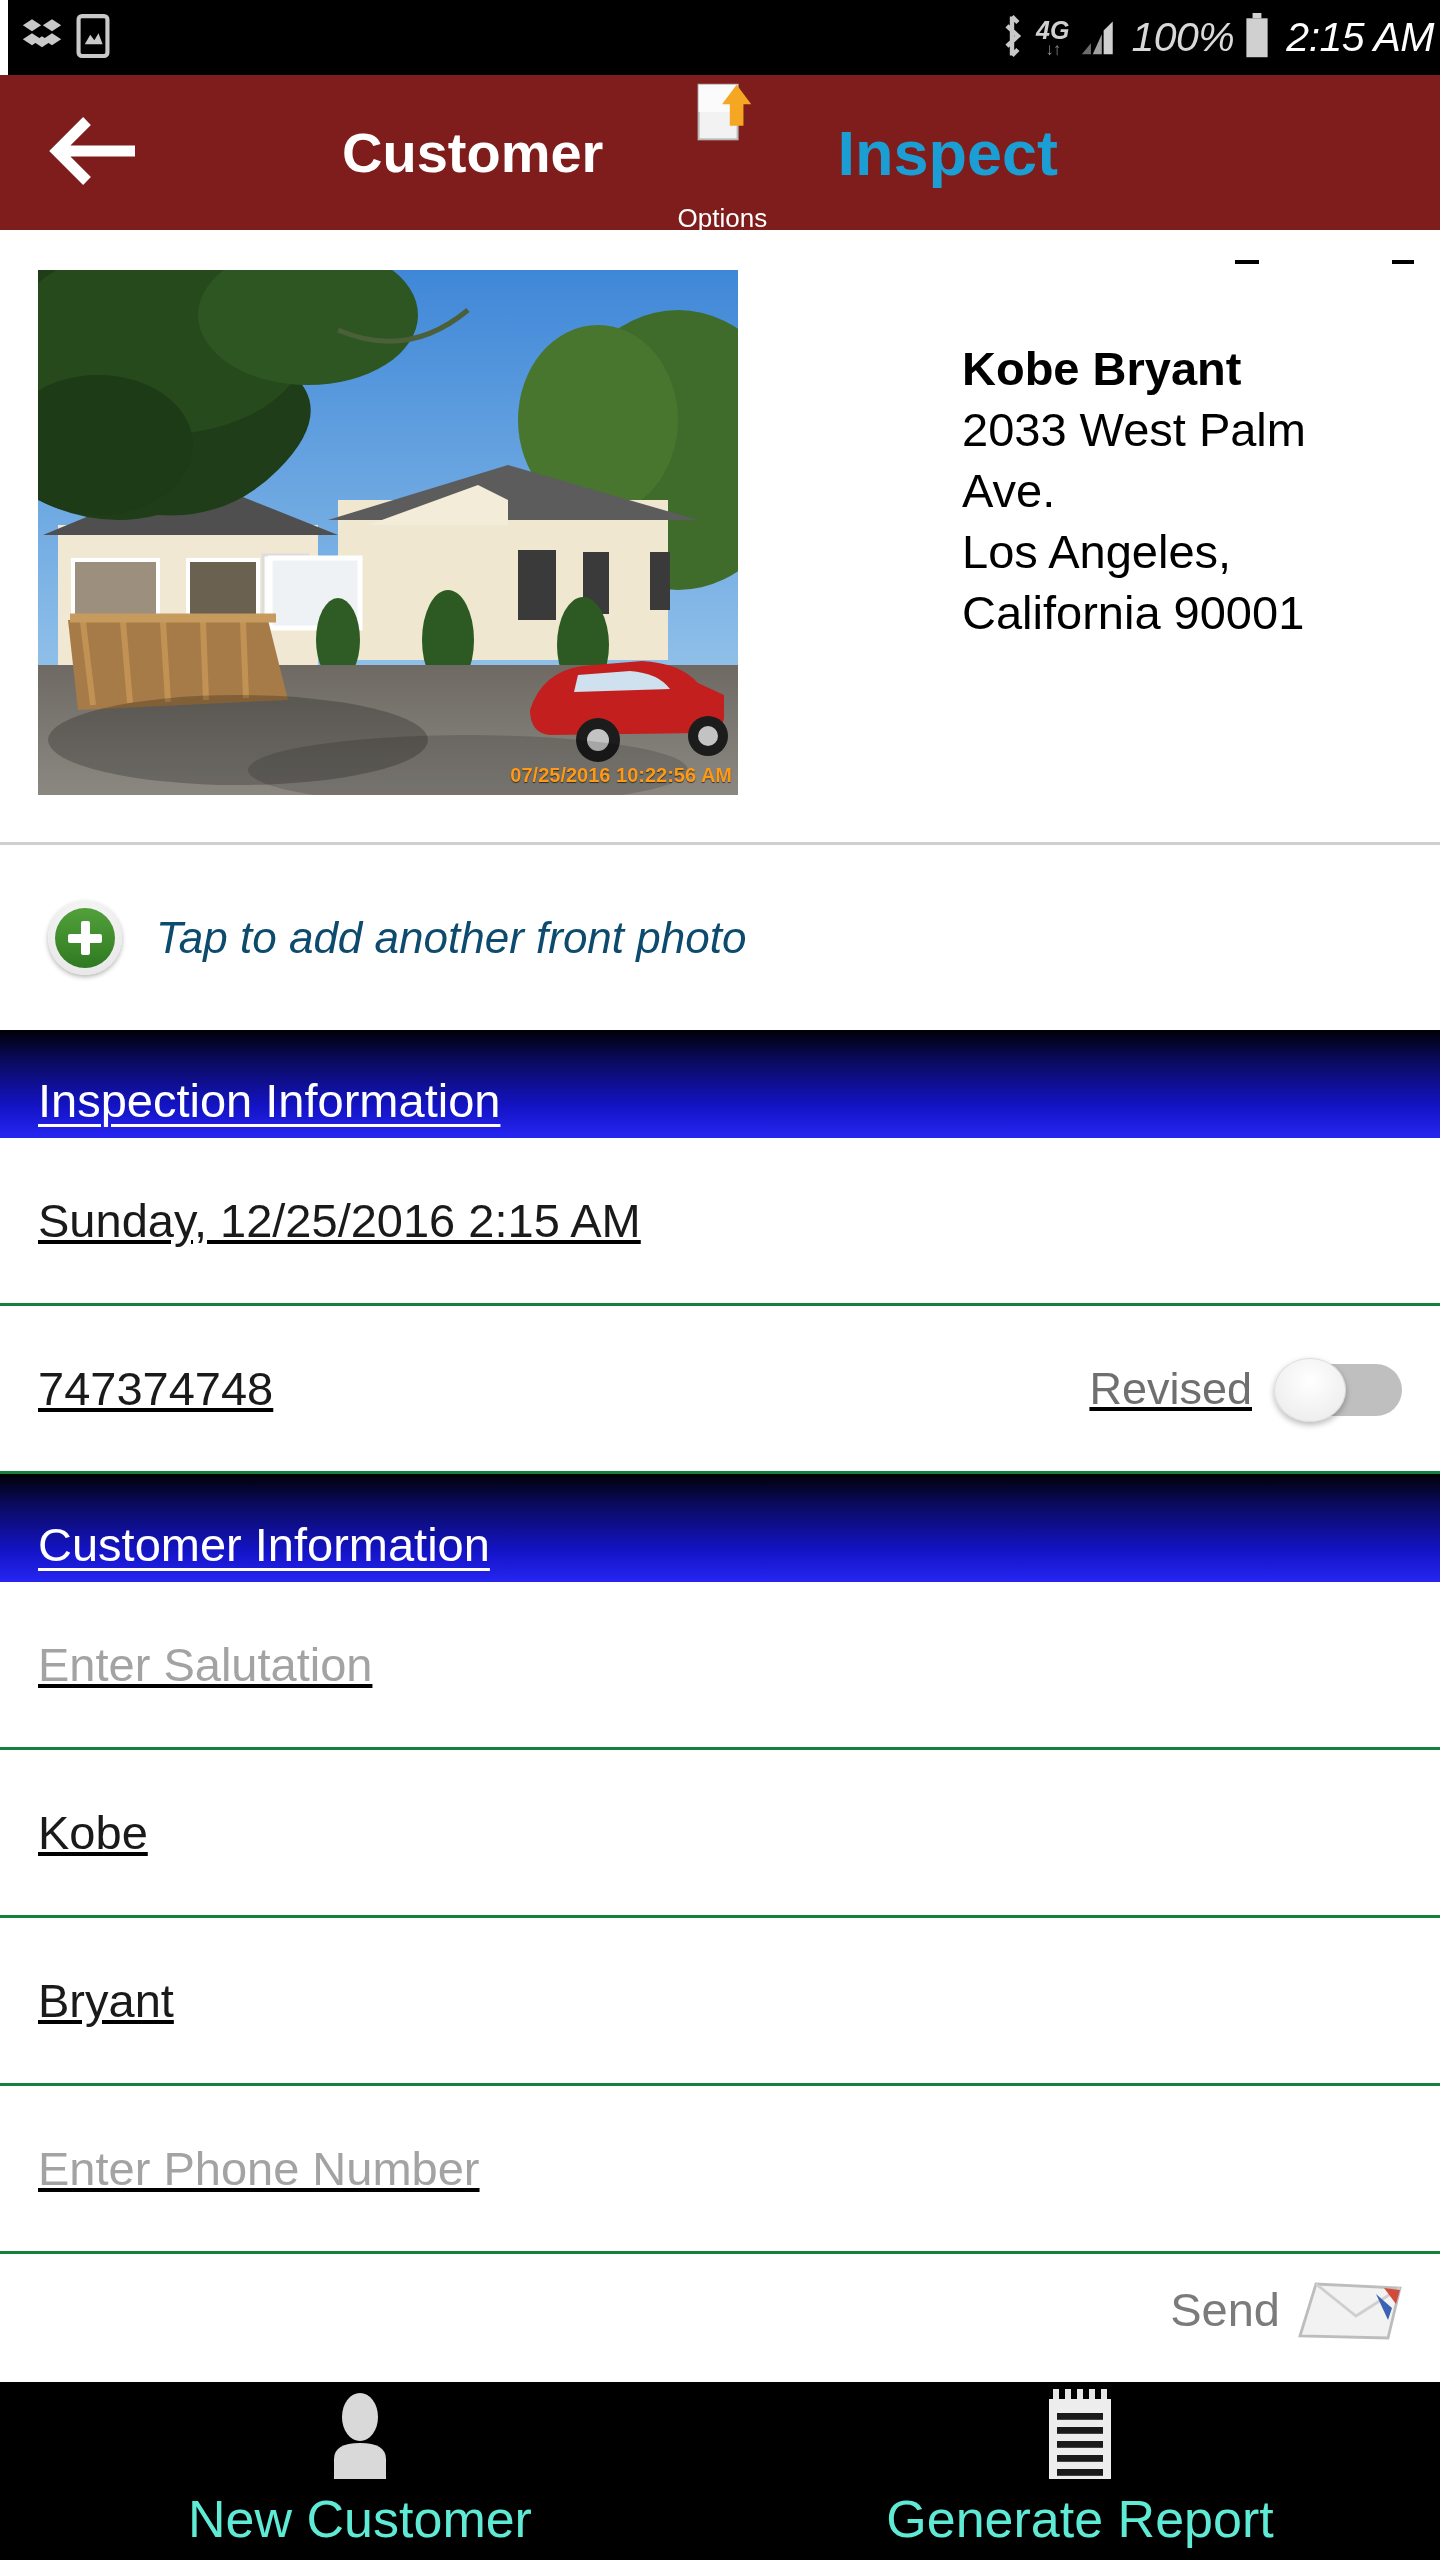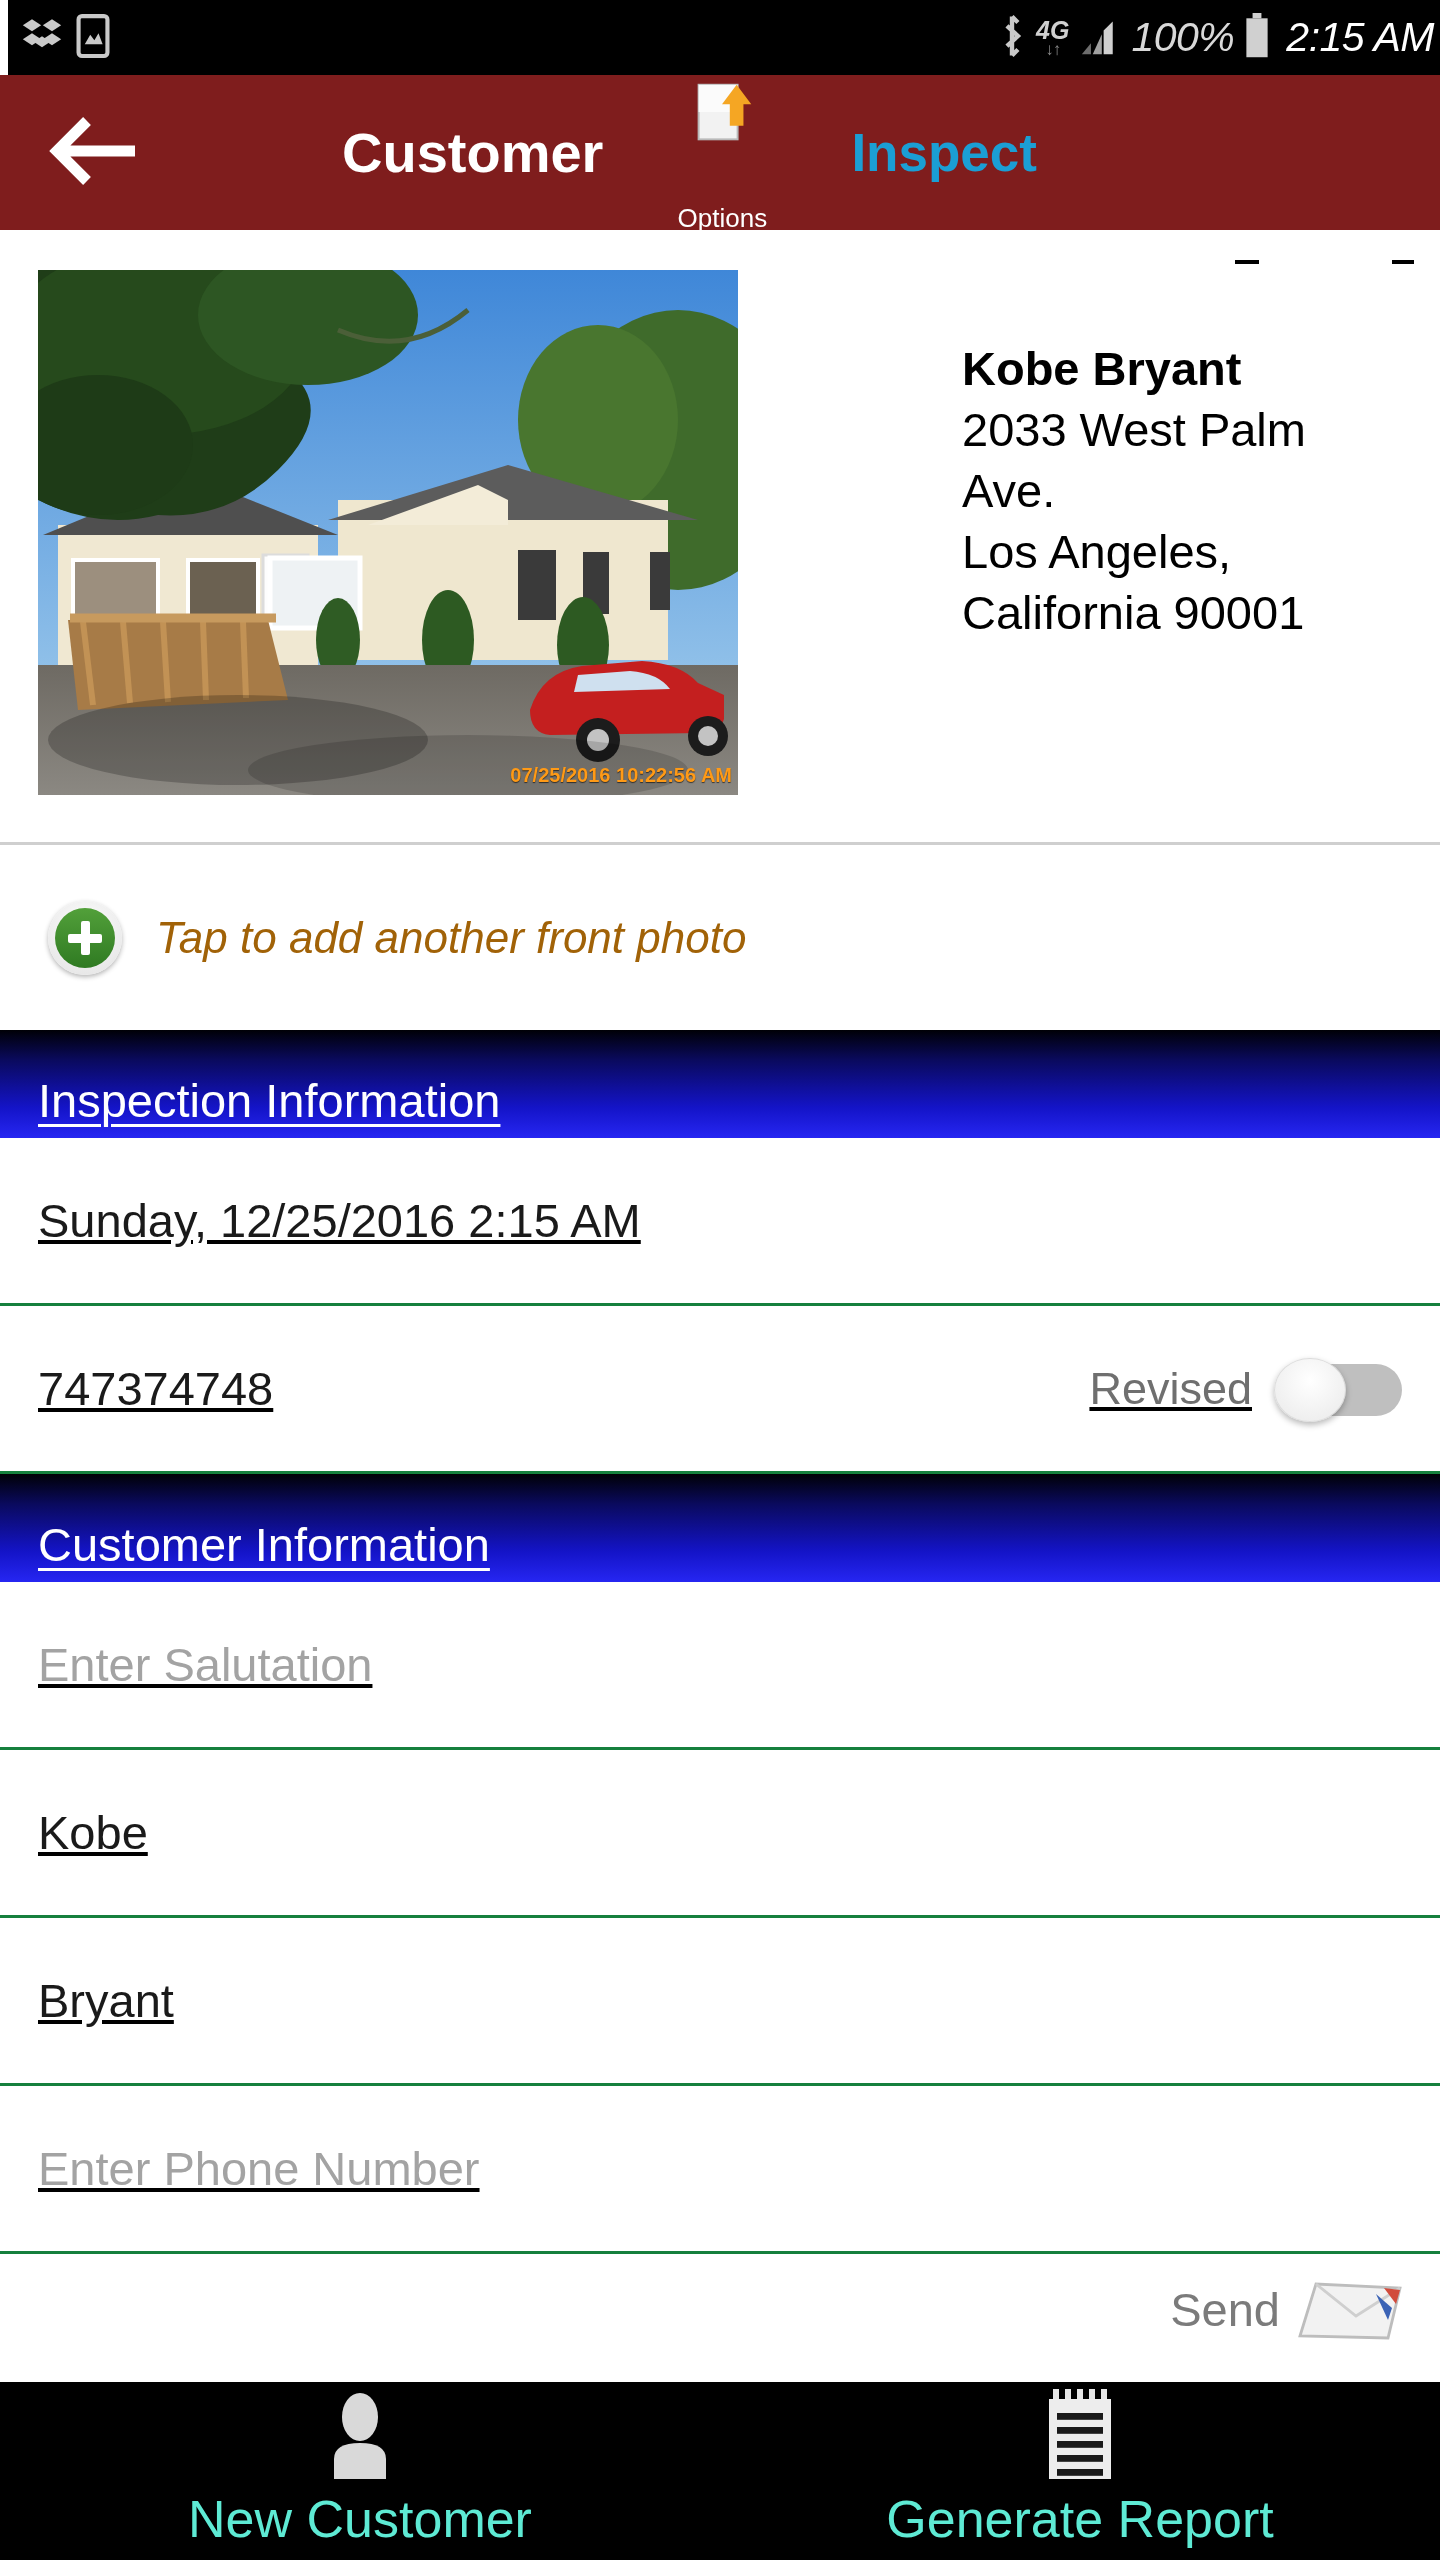--- a/index.html
+++ b/index.html
@@ -47,21 +47,21 @@
   .appbar-title {
     font-size: 56px; font-weight: 700; color: #fff;
     flex: 0 0 auto; margin-left: 152px;
   }
   .options-btn {
     display:flex; flex-direction:column; align-items:center; justify-content:center;
     margin-left: 54px; width: 130px; gap: 46px;
   }
   .options-label { font-size: 26px; color:#fff; margin-top: 2px; line-height:1; }
   .inspect-btn {
-    margin-left: 64px; font-size: 53px; font-weight: 700; color: #1b9ed4;
+    margin-left: 50px; font-size: 63px; font-weight: 700; color: #1b9ed4;
   }
 
   
   .content { position: absolute; top: 230px; left: 0; width: 1440px; bottom: 0; background:#fff; }
 
   .cust-card {
     position: relative; height: 615px; width: 1440px; background:#fff;
     border-bottom: 3px solid #cfcfcf;
   }
   .photo {
@@ -103,21 +103,21 @@
     width: 60px; height: 60px; border-radius:50%;
     background: linear-gradient(180deg, #52a03a 0%, #2f7a22 100%);
     position:relative;
   }
   .plus-inner::before, .plus-inner::after {
     content:""; position:absolute; background:#fff; border-radius:2px;
   }
   .plus-inner::before { left: 13px; top: 26px; width: 34px; height: 9px; }
   .plus-inner::after  { top: 13px; left: 26px; height: 34px; width: 9px; }
   .addphoto-label {
-    margin-left: 34px; font-size: 44px; font-style: italic; color:#a16207;
+    margin-left: 34px; font-size: 44px; font-style: italic; color:#0c4a6e;
     font-family:"Liberation Sans", sans-serif;
   }
 
   
   .section-head {
     width:1440px; height: 108px; position:relative;
     background: linear-gradient(180deg, #000006 0%, #0a0a5e 28%, #1414c8 72%, #2626f2 100%);
     display:flex; align-items:flex-end;
   }
   .section-head .label {

